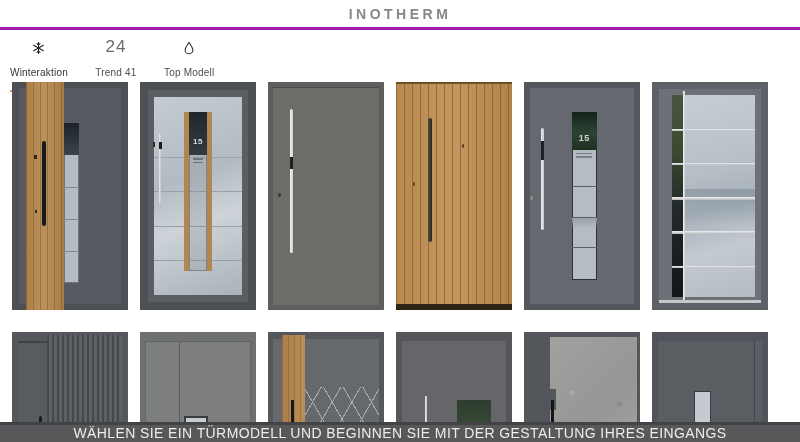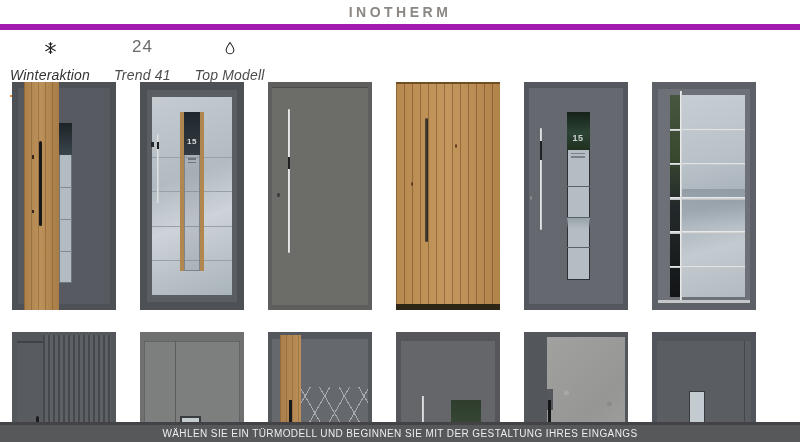--- a/index.html
+++ b/index.html
@@ -1,32 +1,32 @@
 <!DOCTYPE html>
 <html style="--accent: #ef7f1f; --footer-bg: #57585a; --logo-color: #8b8784; --tab-text: #4c4c4c;"><head>
 <meta charset="utf-8">
 <style>
   * { box-sizing: border-box; margin: 0; padding: 0; }
   html,body { width:800px; height:442px; overflow:hidden; background:#fff;
     font-family:"Liberation Sans", sans-serif; position:relative; }
 
   
   header { height:30px; display:flex; align-items:center; justify-content:center;
-    border-bottom:6px solid #a21caf; }
+    border-bottom:3px solid #a21caf; }
   .logo { font-size:14px; letter-spacing:3.5px; color:var(--logo-color,#8b8784);
     font-weight:600; }
 
   
   nav { position:absolute; top:31px; left:0; right:0; height:46px; background:#fff; }
   .tabs { display:flex; align-items:flex-start; padding:6px 0 0 10px; gap:24px; }
   .tab { background:none; border:none; cursor:pointer; display:flex; flex-direction:column;
     align-items:center; min-width:48px; font-family:inherit;gap:9px; }
   .tab-icon { height:18px; display:flex; align-items:flex-end; justify-content:center; }
   .tab-icon.num { font-size:17px; color:#6b6b6b; line-height:17px; letter-spacing:1px; }
-  .tab-label { margin-top:3px; font-size:14px; color:var(--tab-text,#4c4c4c); letter-spacing:.2px;font-style:italic; }
+  .tab-label { margin-top:3px; font-size:10px; color:var(--tab-text,#4c4c4c); letter-spacing:.2px; }
   .tab.active .tab-label { color:#333; }
   .tab-underline { display:none; margin-top:3px; width:100%; height:2px; border-radius:1px;
     background:var(--accent,#ef7f1f); }
   .tab.active .tab-underline { display:block; }
 
   .search { position:absolute; left:375px; top:9px; width:200px; }
   .search input { width:100%; border:none; border-bottom:1px solid #8d8d8d; outline:none;
     font-size:9px; padding:3px 20px 4px 1px; color:#555; background:transparent;
     font-family:inherit; }
   .search input::placeholder { color:#9b9b9b; }
@@ -34,30 +34,30 @@
 
   .filter-btn { position:absolute; right:38px; top:7px; height:26px; padding:0 10px;
     display:flex; align-items:center; gap:5px; background:#fff; border:1px solid #868686;
     border-radius:13px; cursor:pointer; font-family:inherit; }
   .filter-btn span:first-child { font-size:8px; letter-spacing:1px; color:#222; }
 
   
   .grid { position:absolute; top:82px; left:12px; width:776px; height:360px;
     display:grid; grid-template-columns:repeat(6,106px); column-gap:22px; row-gap:22px;
     overflow:hidden; }
-  .door { position:relative; width:104px; height:228px; overflow:hidden; cursor:pointer; }
+  .door { position:relative; width:116px; height:228px; overflow:hidden; cursor:pointer; }
   .layer { position:absolute; box-sizing:border-box; }
   .txt { display:flex; align-items:center; justify-content:center; font-weight:600;
     letter-spacing:.5px; line-height:1; }
 
   
   footer { position:absolute; bottom:0; left:0; width:800px; height:20px; z-index:10;
     background:linear-gradient(180deg,#434347 0 3px, var(--footer-bg,#57585a) 3px);
     display:flex; align-items:center; justify-content:center; }
-  footer span { color:#ededed; font-size:10px; letter-spacing:.4px; padding-top:2px; }
+  footer span { color:#ededed; font-size:14px; letter-spacing:.4px; padding-top:2px; }
 </style>
 </head>
 <body>
 
 <header>
   <div class="logo">INOTHERM</div>
 </header>
 
 <nav>
   <div class="tabs">

